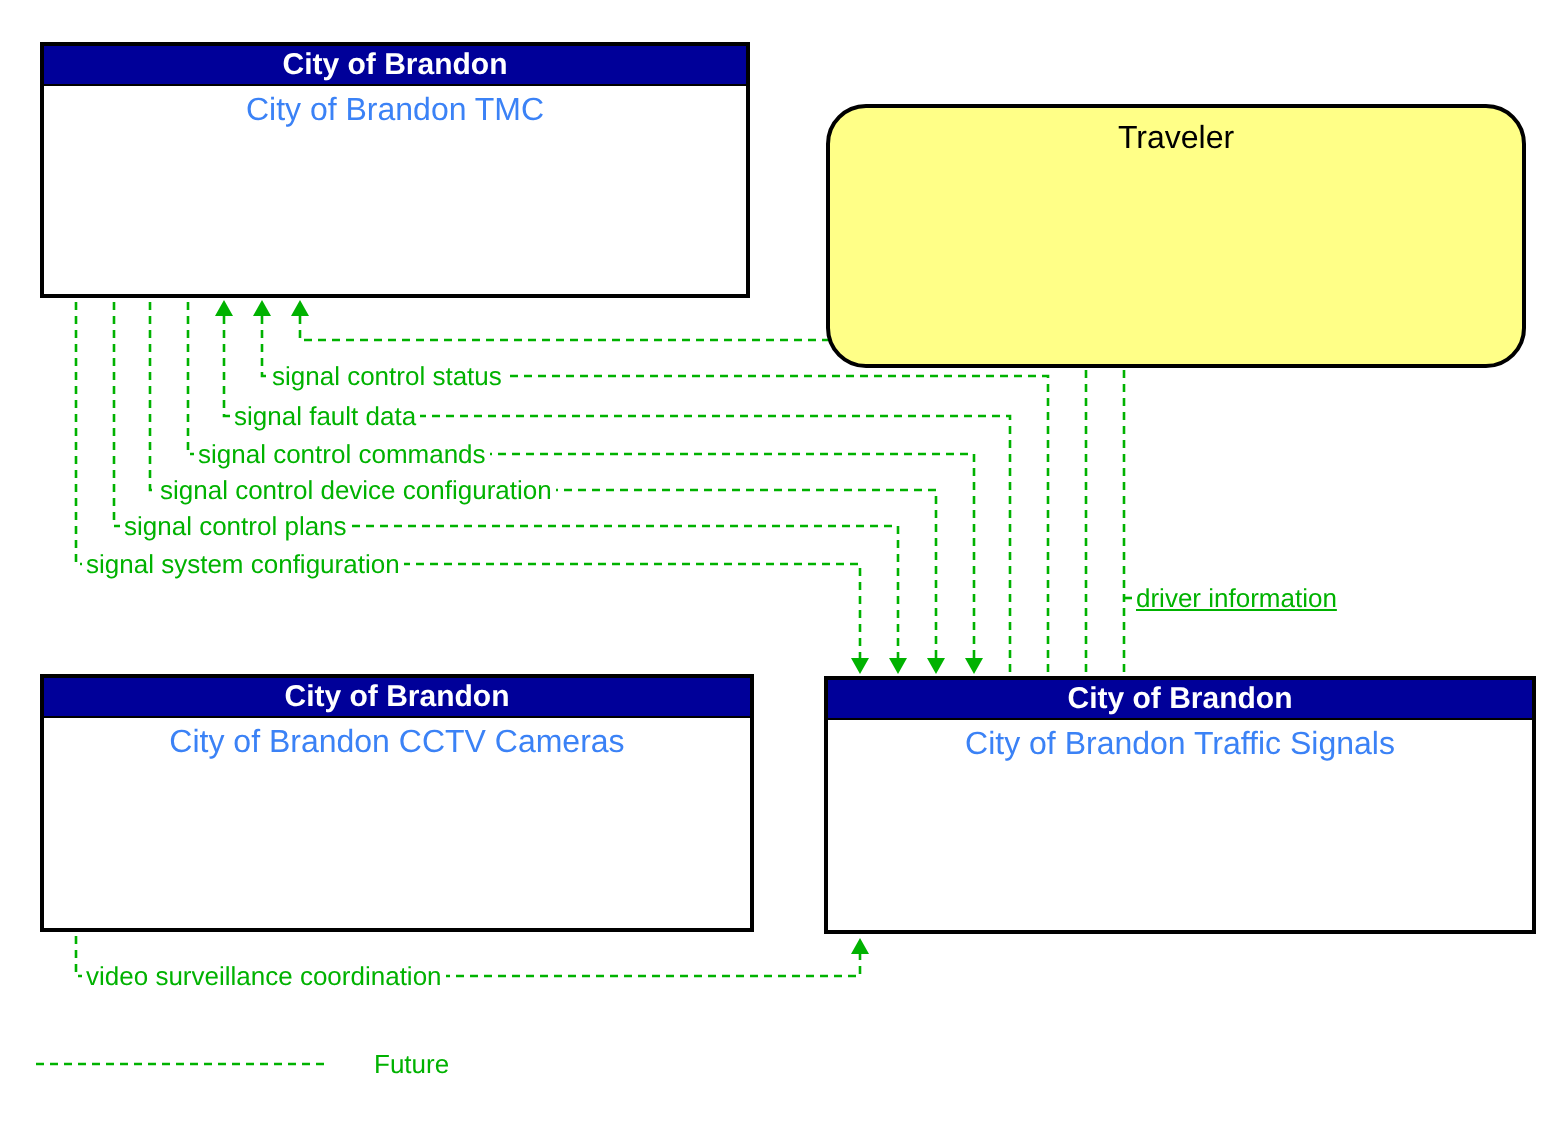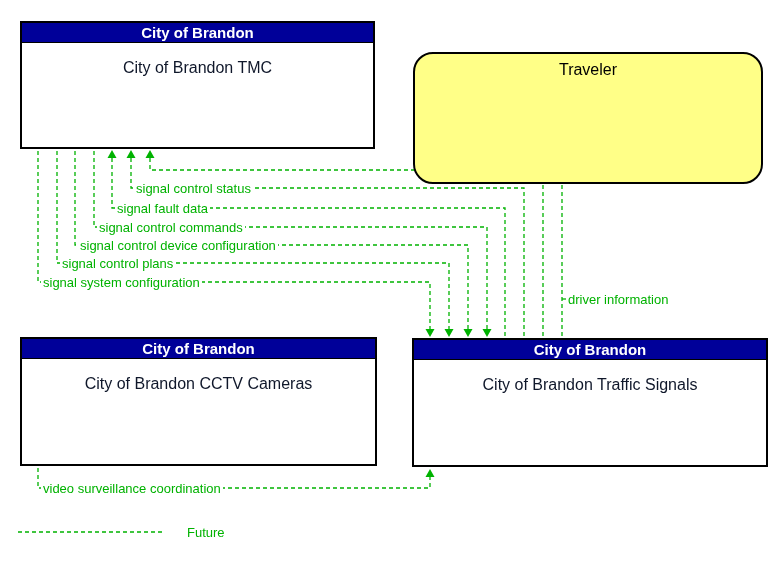--- a/index.html
+++ b/index.html
@@ -30,22 +30,22 @@
   .entity-header{
     height:19px;line-height:19px;
     background:var(--header-blue);
     color:#fff;text-align:center;
     font-size:15px;
     border-bottom:1px solid #000;
     font-weight:bold;
   }
   .entity-title{
     text-align:center;
-    font-size:16px;color:#0f172a;
-    padding-top:16px;
+    font-size:16px;color:#3b82f6;
+    padding-top:4px;
   }
   .traveler-box{
     position:absolute;
     left:413px;top:16px;width:350px;height:132px;
     background:var(--traveler-yellow);
     border:2px solid #000;border-radius:20px;
     box-sizing:border-box;
     margin-top:36px;
   }
   .traveler-title{
@@ -120,17 +120,17 @@
   </div>
 
   <div class="labels-layer" id="labels-layer">
     <span class="legend-label">Future</span>
       <span class="flow-label" style="left: 134px; top: 188px;">signal control status</span>
       <span class="flow-label" style="left: 115px; top: 208px;">signal fault data</span>
       <span class="flow-label" style="left: 97px; top: 227px;">signal control commands</span>
       <span class="flow-label" style="left: 78px; top: 245px;">signal control device configuration</span>
       <span class="flow-label" style="left: 60px; top: 263px;">signal control plans</span>
       <span class="flow-label" style="left: 41px; top: 282px;">signal system configuration</span>
-      <span class="flow-label" style="left: 566px; top: 299px;">driver information</span>
+      <span class="flow-label" style="left: 566px; top: 299px; text-decoration: underline;">driver information</span>
       <span class="flow-label" style="left: 41px; top: 488px;">video surveillance coordination</span>
     </div>
 
 </div>
 
 </body></html>

